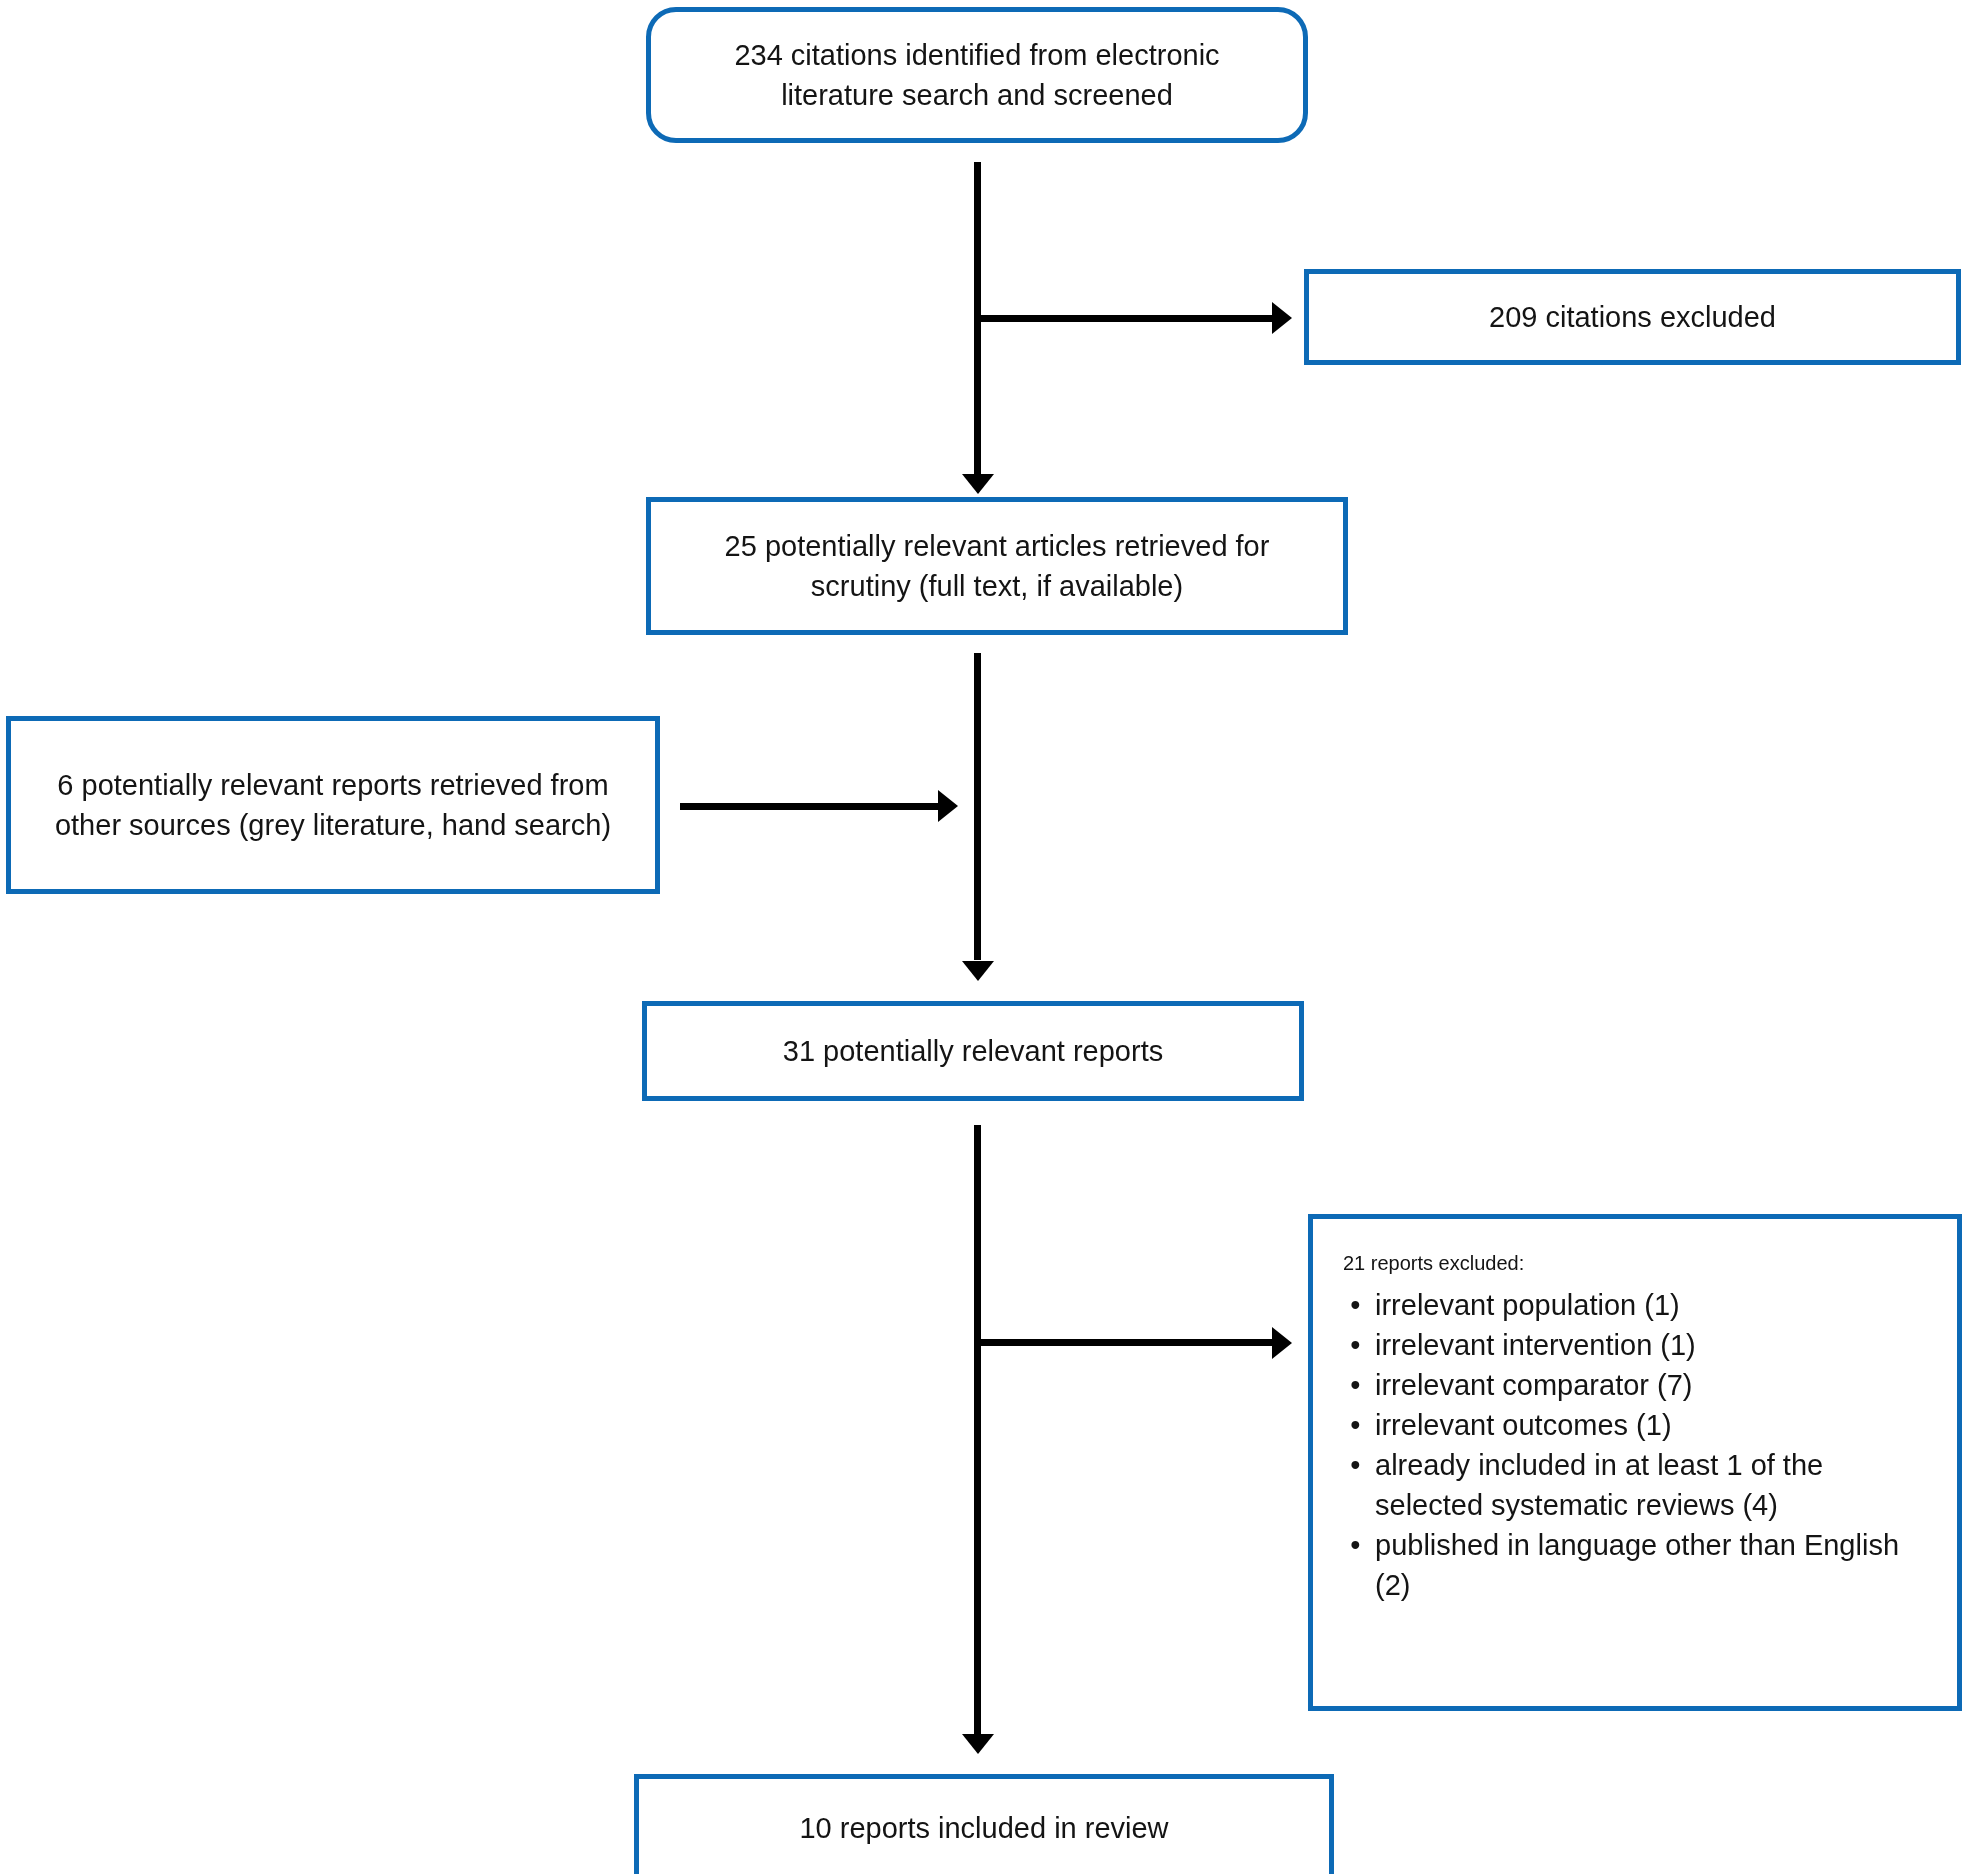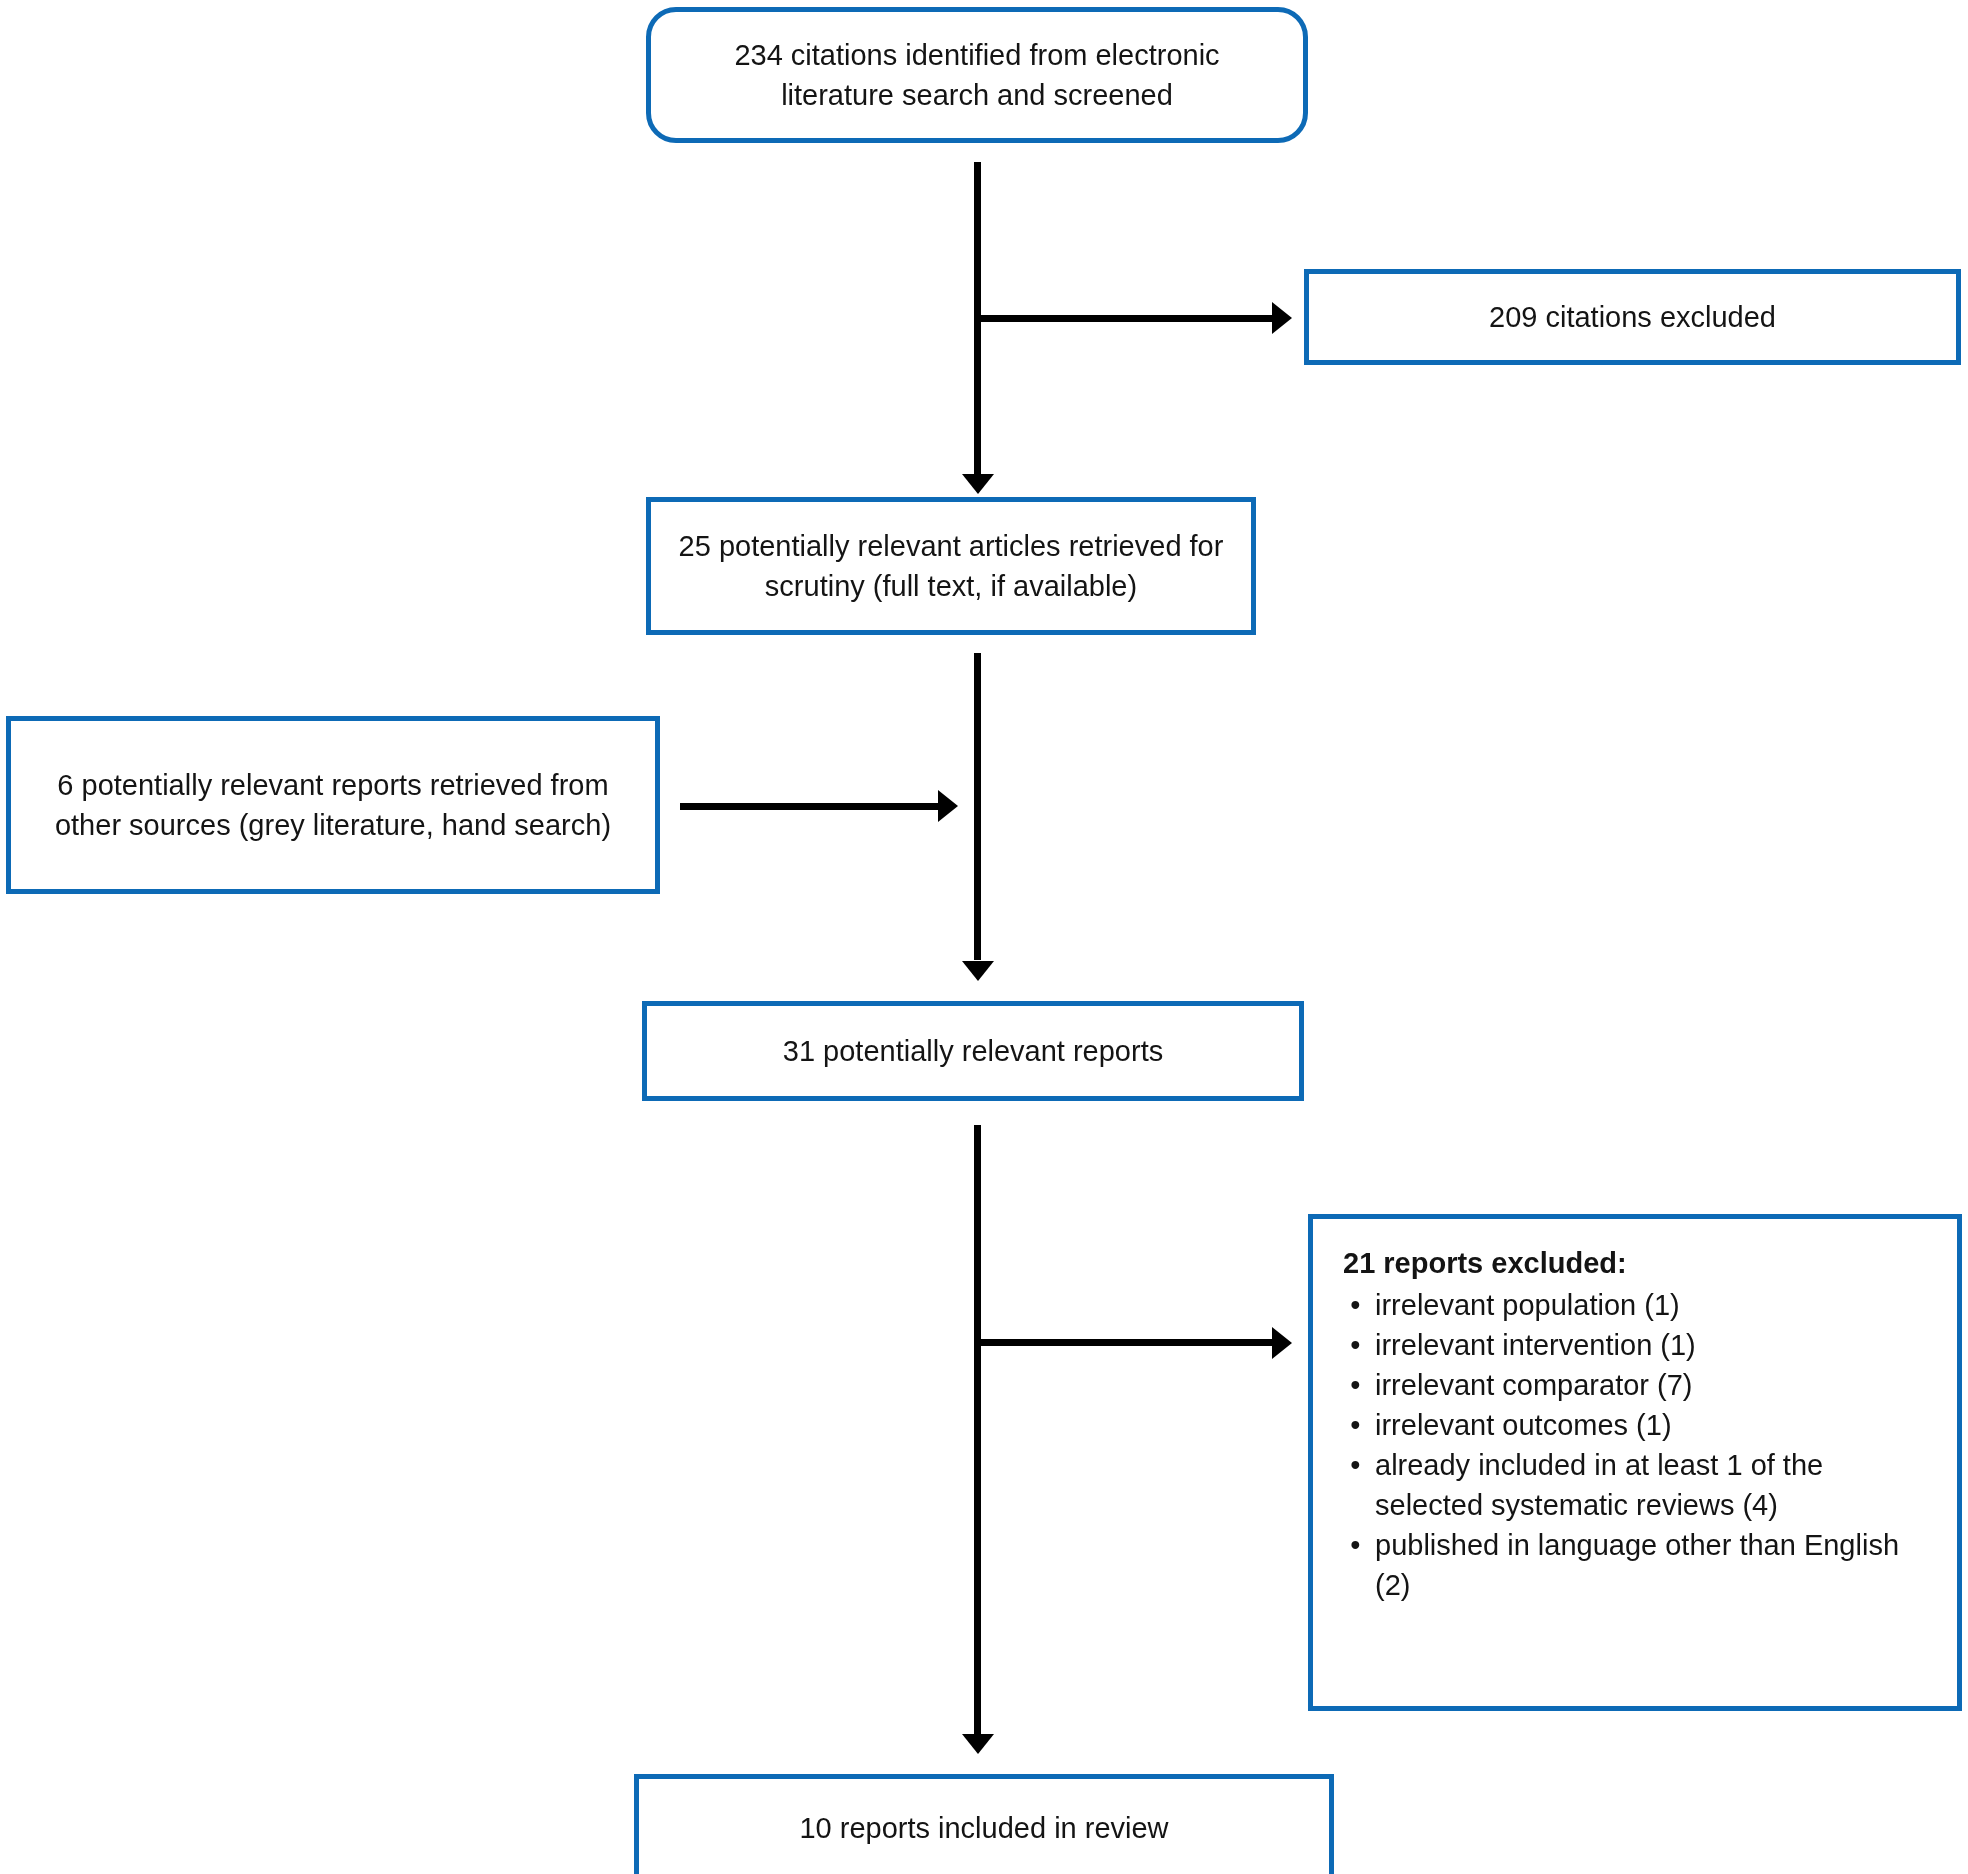--- a/index.html
+++ b/index.html
@@ -27,21 +27,21 @@
     justify-content: center;
     text-align: center;
   }
   .fbox.left-align {
     display: block;
     text-align: left;
   }
   
   .box-identified { left: 646px; top: 7.1px;    width: 662px; height: 136px; padding: 0 23px; border-radius: 30px; }
   .box-excl-1     { left: 1304px; top: 269px; width: 657px; height: 96px; padding: 0 18px; }
-  .box-retrieved  { left: 646px; top: 497px;  width: 610px; height: 138px; padding: 0 21px; }
+  .box-retrieved  { left: 646px; top: 497px;  width: 702px; height: 138px; padding: 0 21px; }
   .box-other      { left: 6px;   top: 716px;  width: 654px; height: 178px; padding: 0 41px; }
   .box-relevant   { left: 642px; top: 1001px; width: 662px; height: 100px; padding: 0 18px; }
   .box-excl-2     { left: 1308px; top: 1214px; width: 654px; height: 497px; padding: 24px 27px 24px 30px; }
   .box-included   { left: 634px; top: 1774px; width: 700px; height: 108px; padding: 0 18px; }
 
   .excl-list {
     list-style: none;
     margin: 2px;
     padding: 0;
   }
@@ -51,22 +51,22 @@
     max-width: 552px;
   }
   .excl-list li::before {
     content: attr(data-bullet);
     position: absolute;
     left: 5.3px;
     top: 0;
   }
   .excl-heading {
     margin: 0;
-    font-weight: bold;
-    font-size: 29px;
+    font-weight: normal;
+    font-size: 20px;
   }
 
   
   .aline-v { position: absolute; width: 7.1px; background: #000000; }
   .aline-h { position: absolute; height: 7.1px; background: #000000; }
   .ahead-down {
     position: absolute; width: 0; height: 0;
     border-left: 16px solid transparent;
     border-right: 16px solid transparent;
     border-top: 20.5px solid #000000;

